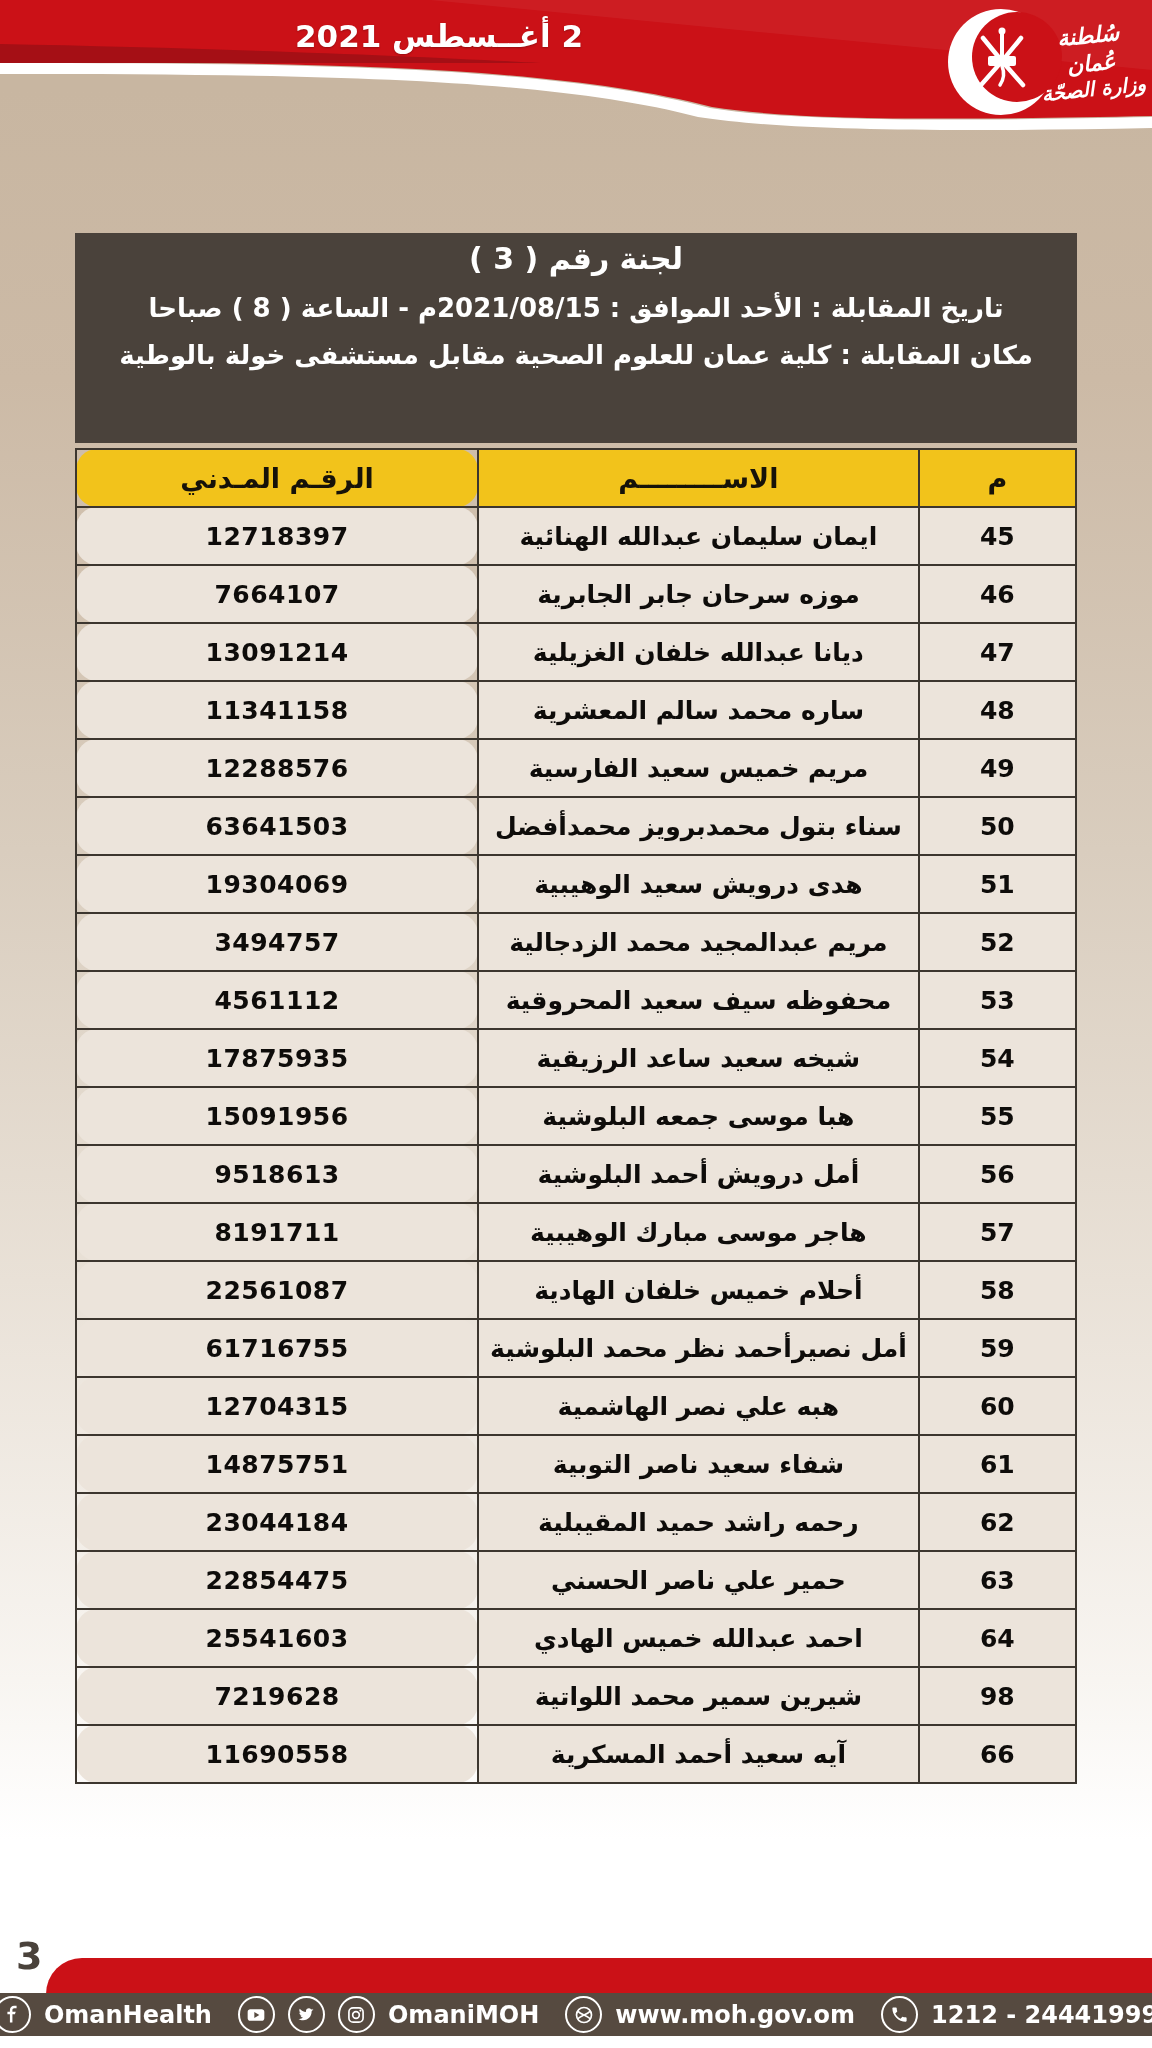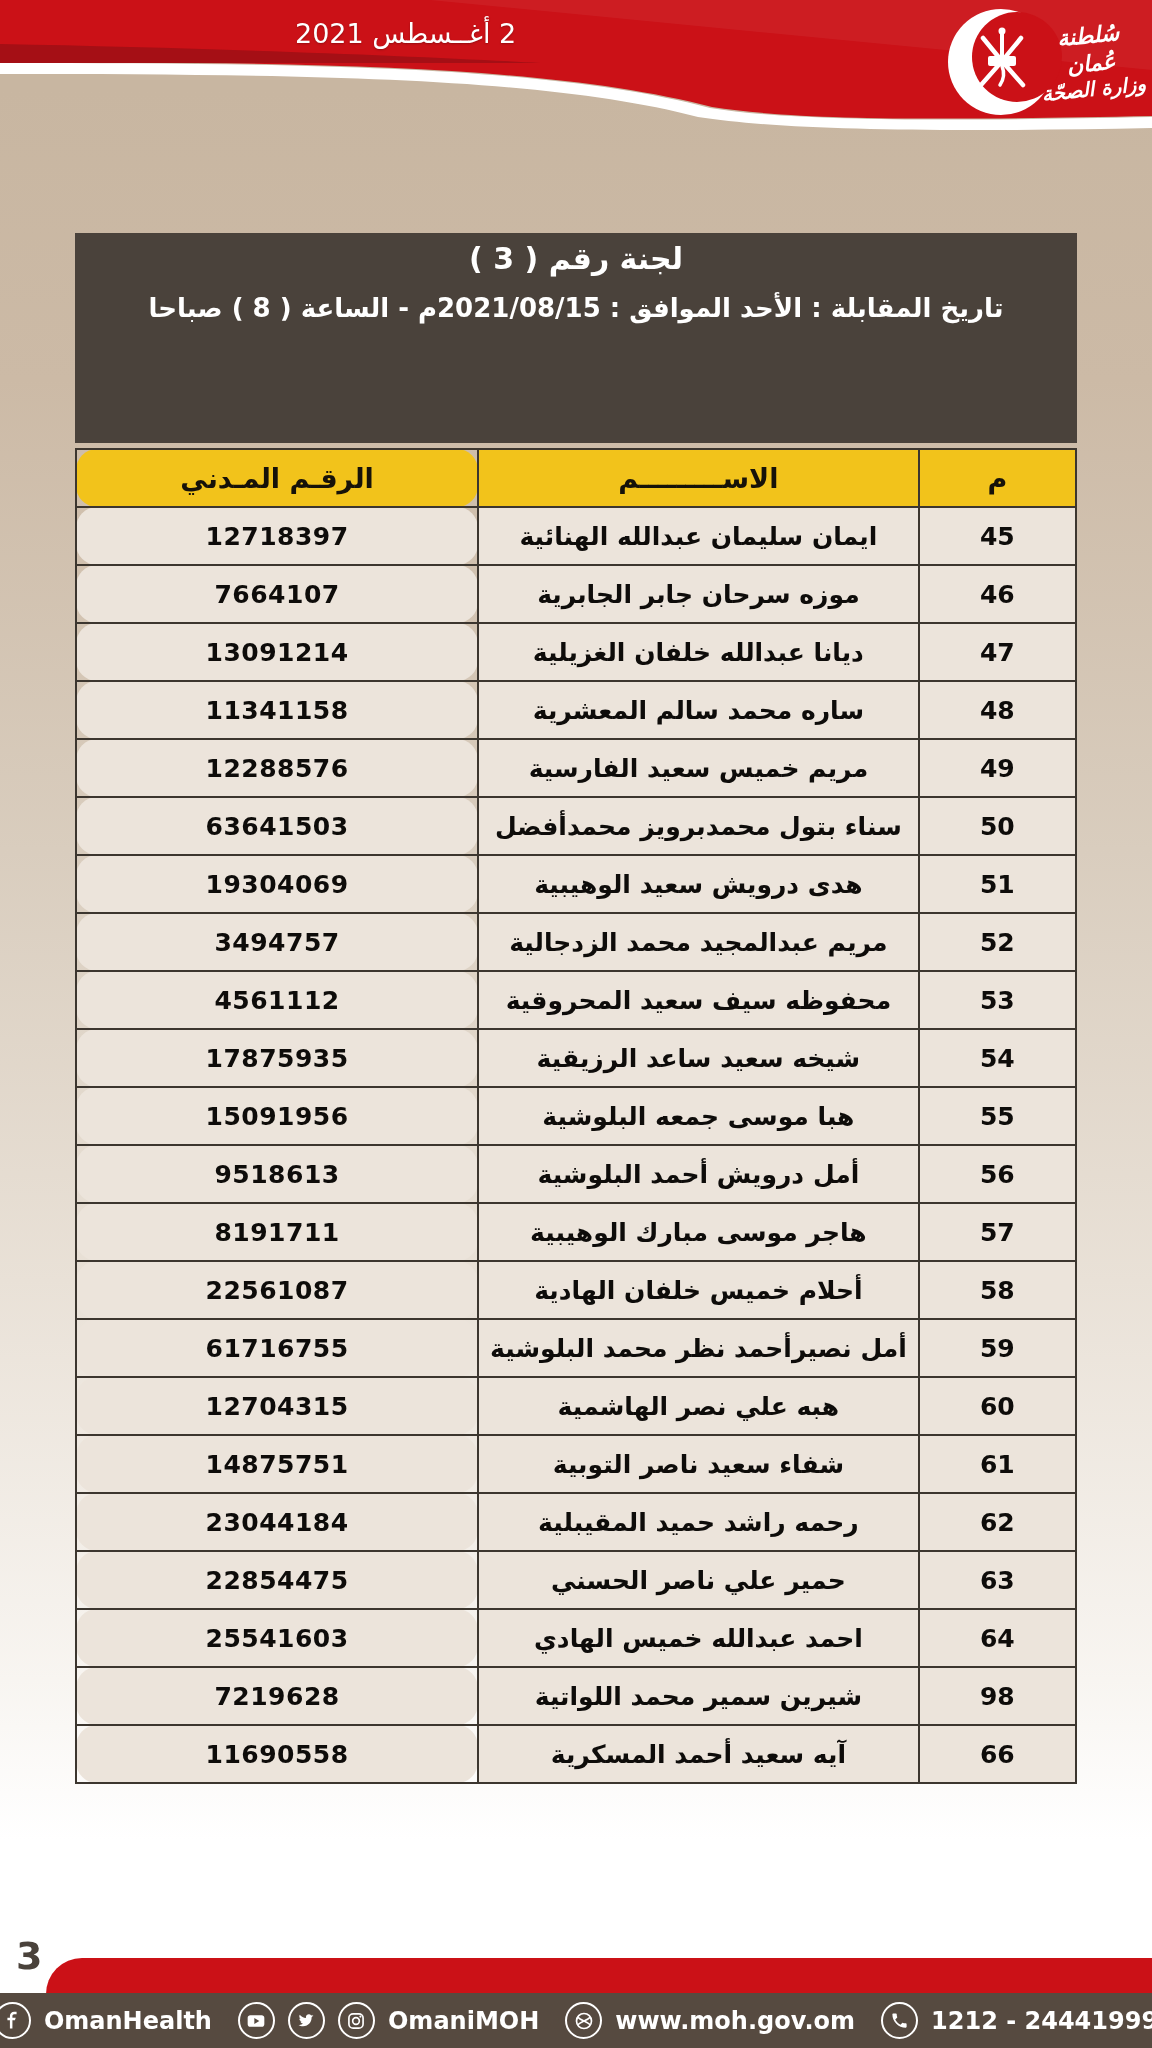--- a/index.html
+++ b/index.html
@@ -6,22 +6,22 @@
   .page{
     position:relative;width:1152px;height:2048px;overflow:hidden;margin:0 auto;
     font-family:"DejaVu Sans",sans-serif;
     background:linear-gradient(180deg,#c8b6a1 90px,#ccbaa6 380px,#d9cdbe 850px,
                #e9e1d7 1280px,#f8f5f1 1680px,#ffffff 1840px);
   }
   
   .banner-svg{position:absolute;left:0;top:0;}
   .banner-title{position:absolute;left:16px;top:18px;color:#fff;font-size:27px;
     font-weight:bold;direction:rtl;text-shadow:0 1px 2px rgba(0,0,0,.25);}
-  .banner-date{position:absolute;left:295px;top:18px;color:#fff;font-size:27px;
-    font-weight:normal;direction:rtl;text-shadow:0 1px 2px rgba(0,0,0,.25);}
+  .banner-date{position:absolute;left:295px;top:18px;color:#fff;font-size:31px;
+    font-weight:bold;direction:rtl;text-shadow:0 1px 2px rgba(0,0,0,.25);}
   .logo-text{position:absolute;left:1032px;top:22px;width:118px;color:#fff;
     direction:rtl;text-align:center;transform:rotate(-6deg);line-height:1.25;}
   .logo-text .l1{font-size:22px;font-weight:bold;font-style:italic;}
   .logo-text .l2{font-size:20px;font-weight:bold;font-style:italic;}
   
   .info-box{position:absolute;left:75px;top:233px;width:1002px;height:210px;
     background:#4a423b;direction:rtl;display:flex;flex-direction:column;
     justify-content:flex-start;align-items:center;gap:17px;text-align:center;
     box-sizing:border-box;padding:8px 26px;}
   .ib-title{color:#ffffff;font-size:30px;font-weight:bold;}
@@ -36,21 +36,21 @@
   table.list thead th{background:#f2c31b;height:56px;font-size:27px;color:#161209;}
   table.list tbody td{background:#ece4db;height:56px;font-size:25px;color:#0e0c0a;}
   .c-no{width:15%;}
   .c-name{width:44.5%;}
   .c-civil{width:40.5%;letter-spacing:.5px;border-radius:21px;}
   
   .page-number{position:absolute;left:16px;top:1934px;font-size:38px;
     font-weight:bold;color:#4a423b;}
   .red-band{position:absolute;left:46px;top:1958px;width:1106px;height:36px;
     background:#cb1117;border-top-left-radius:44px;}
-  .footer-bar{position:absolute;left:0;top:1993px;width:1152px;height:55px;
+  .footer-bar{position:absolute;left:0;top:1993px;width:1152px;height:43px;
     background:#564a40;display:flex;align-items:center;justify-content:center;
     gap:13px;color:#fff;font-size:24px;font-weight:bold;direction:ltr;}
   .icon-circle{width:37px;height:37px;border:2.5px solid #fff;border-radius:50%;
     display:flex;align-items:center;justify-content:center;box-sizing:border-box;
     flex:0 0 auto;}
   .fgap{width:14px;}
   .footer-bar .label{white-space:nowrap;}
 </style>
 </head>
 <body>
@@ -87,20 +87,24 @@
     <div class="l1">سُلطنة عُمان</div>
     <div class="l2">وزارة الصحّة</div>
   </div>
 
   <div class="info-box">
     <div class="ib-title">لجنة رقم ( 3 )</div>
     <div class="ib-line">
       <span class="lbl">تاريخ المقابلة :</span>
       <span class="val">الأحد الموافق : 2021/08/15م - الساعة ( 8 ) صباحا</span>
     </div>
+    <div class="ib-line">
+      <span class="lbl">مكان المقابلة :</span>
+      <span class="val">كلية عمان للعلوم الصحية مقابل مستشفى خولة بالوطية</span>
+    </div>
   </div>
 
   <table class="list">
     <thead>
       <tr>
         <th class="c-no">م</th>
         <th class="c-name">الاســـــــــم</th>
         <th class="c-civil">الرقـم المـدني</th>
       </tr>
     </thead>

